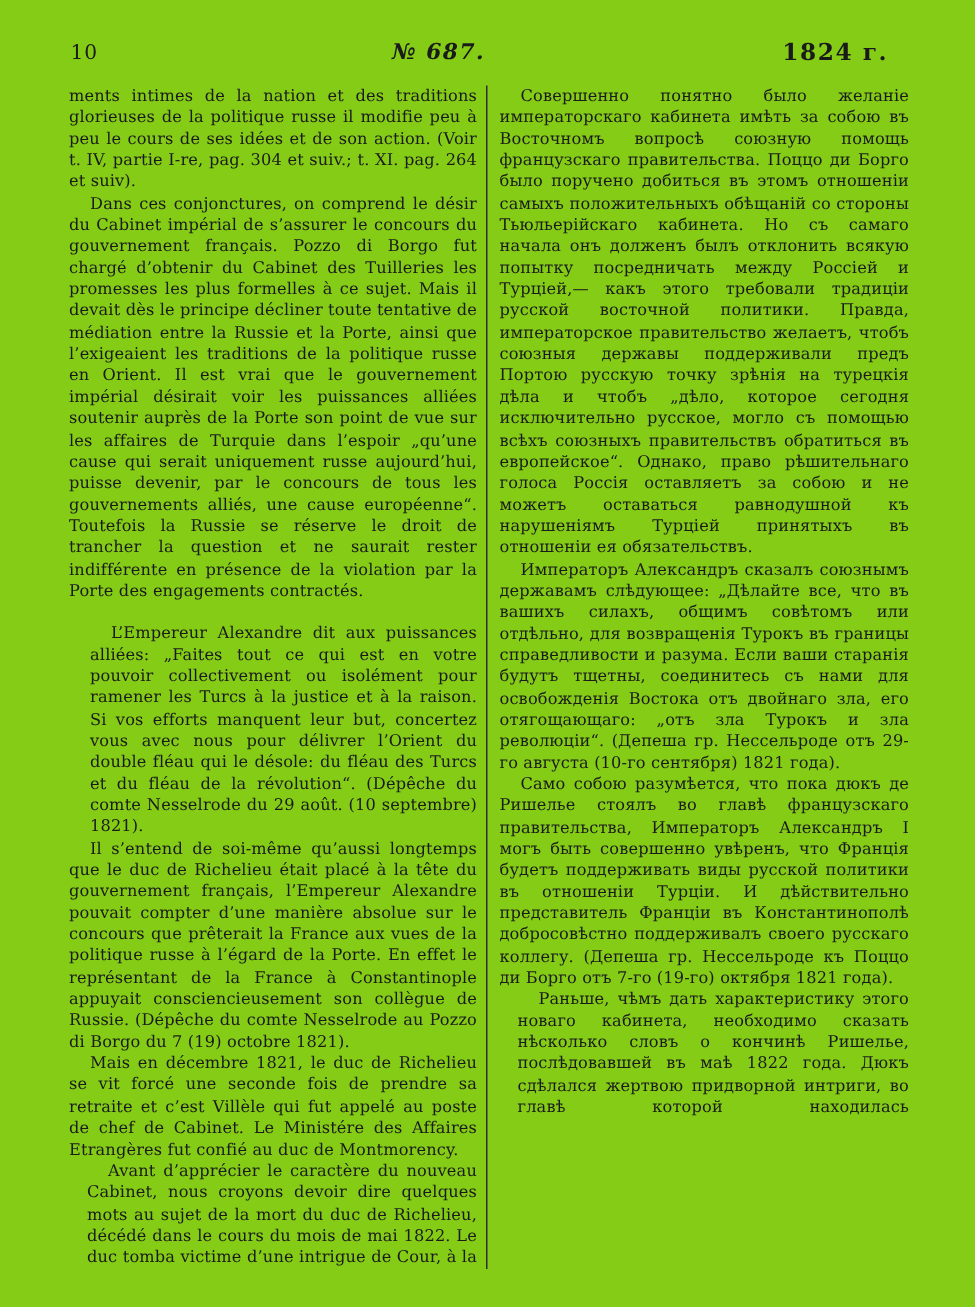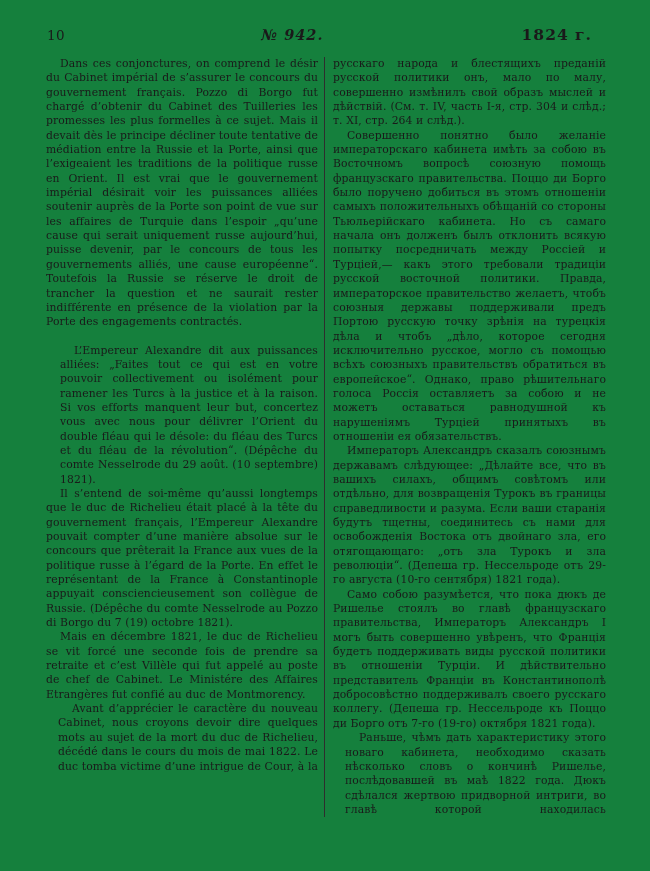--- a/index.html
+++ b/index.html
@@ -5,21 +5,21 @@
   html, body {
     margin: 0;
     padding: 0;
     background: #ffffff;
   }
   .page {
     position: relative;
     width: 650px;
     height: 871px;
     box-sizing: border-box;
-    background: #15803d;
+    background: #84cc16;
     color: #1a1a1a;
     font-family: "DejaVu Serif", serif;
     padding: 24px 44px 0 46px;
     overflow: hidden;
   }
   .header {
     position: relative;
     height: 20px;
     margin-bottom: 13px;
   }
@@ -85,38 +85,38 @@
     margin-left: 12px;
   }
 </style>
 </head>
 <body>
 
 <div class="page">
 
   <div class="header">
     <span class="pagenum">10</span>
-    <span class="issue">№ 942.</span>
+    <span class="issue">№ 687.</span>
     <span class="year">1824 г.</span>
   </div>
 
   <div class="columns">
 
     <div class="col col-left" lang="fr">
+      <p class="para">ments intimes de la nation et des traditions glorieuses de la politique russe il modifie peu à peu le cours de ses idées et de son action. (Voir t. IV, partie I-re, pag. 304 et suiv.; t. XI. pag. 264 et suiv).</p>
       <p class="para indent">Dans ces conjonctures, on comprend le désir du Cabinet impérial de s’assurer le concours du gouvernement français. Pozzo di Borgo fut chargé d’obtenir du Cabinet des Tuilleries les promesses les plus formelles à ce sujet. Mais il devait dès le principe décliner toute tentative de médiation entre la Russie et la Porte, ainsi que l’exigeaient les traditions de la politique russe en Orient. Il est vrai que le gouvernement impérial désirait voir les puissances alliées soutenir auprès de la Porte son point de vue sur les affaires de Turquie dans l’espoir „qu’une cause qui serait uniquement russe aujourd’hui, puisse devenir, par le concours de tous les gouvernements alliés, une cause européenne“. Toutefois la Russie se réserve le droit de trancher la question et ne saurait rester indifférente en présence de la violation par la Porte des engagements contractés.</p>
       <p class="para indent space-before">L’Empereur Alexandre dit aux puissances alliées: „Faites tout ce qui est en votre pouvoir collectivement ou isolément pour ramener les Turcs à la justice et à la raison. Si vos efforts manquent leur but, concertez vous avec nous pour délivrer l’Orient du double fléau qui le désole: du fléau des Turcs et du fléau de la révolution“. (Dépêche du comte Nesselrode du 29 août. (10 septembre) 1821).</p>
       <p class="para indent">Il s’entend de soi-même qu’aussi longtemps que le duc de Richelieu était placé à la tête du gouvernement français, l’Empereur Alexandre pouvait compter d’une manière absolue sur le concours que prêterait la France aux vues de la politique russe à l’égard de la Porte. En effet le représentant de la France à Constantinople appuyait consciencieusement son collègue de Russie. (Dépêche du comte Nesselrode au Pozzo di Borgo du 7 (19) octobre 1821).</p>
       <p class="para indent">Mais en décembre 1821, le duc de Richelieu se vit forcé une seconde fois de prendre sa retraite et c’est Villèle qui fut appelé au poste de chef de Cabinet. Le Ministére des Affaires Etrangères fut confié au duc de Montmorency.</p>
       <p class="para indent continues">Avant d’apprécier le caractère du nouveau Cabinet, nous croyons devoir dire quelques mots au sujet de la mort du duc de Richelieu, décédé dans le cours du mois de mai 1822. Le duc tomba victime d’une intrigue de Cour, à la</p>
     </div>
 
     <div class="divider"></div>
 
     <div class="col col-right" lang="ru">
-      <p class="para">русскаго народа и блестящихъ преданій русской политики онъ, мало по малу, совершенно измѣнилъ свой образъ мыслей и дѣйствій. (См. т. IV, часть I-я, стр. 304 и слѣд.; т. XI, стр. 264 и слѣд.).</p>
       <p class="para indent">Совершенно понятно было желаніе императорскаго кабинета имѣть за собою въ Восточномъ вопросѣ союзную помощь французскаго правительства. Поццо ди Борго было поручено добиться въ этомъ отношеніи самыхъ положительныхъ обѣщаній со стороны Тьюльерійскаго кабинета. Но съ самаго начала онъ долженъ былъ отклонить всякую попытку посредничать между Россіей и Турціей,— какъ этого требовали традиціи русской восточной политики. Правда, императорское правительство желаетъ, чтобъ союзныя державы поддерживали предъ Портою русскую точку зрѣнія на турецкія дѣла и чтобъ „дѣло, которое сегодня исключительно русское, могло съ помощью всѣхъ союзныхъ правительствъ обратиться въ европейское“. Однако, право рѣшительнаго голоса Россія оставляетъ за собою и не можетъ оставаться равнодушной къ нарушеніямъ Турціей принятыхъ въ отношеніи ея обязательствъ.</p>
       <p class="para indent">Императоръ Александръ сказалъ союзнымъ державамъ слѣдующее: „Дѣлайте все, что въ вашихъ силахъ, общимъ совѣтомъ или отдѣльно, для возвращенія Турокъ въ границы справедливости и разума. Если ваши старанія будутъ тщетны, соединитесь съ нами для освобожденія Востока отъ двойнаго зла, его отягощающаго: „отъ зла Турокъ и зла революціи“. (Депеша гр. Нессельроде отъ 29-го августа (10-го сентября) 1821 года).</p>
       <p class="para indent">Само собою разумѣется, что пока дюкъ де Ришелье стоялъ во главѣ французскаго правительства, Императоръ Александръ I могъ быть совершенно увѣренъ, что Франція будетъ поддерживать виды русской политики въ отношеніи Турціи. И дѣйствительно представитель Франціи въ Константинополѣ добросовѣстно поддерживалъ своего русскаго коллегу. (Депеша гр. Нессельроде къ Поццо ди Борго отъ 7-го (19-го) октября 1821 года).</p>
       <p class="para indent continues">Раньше, чѣмъ дать характеристику этого новаго кабинета, необходимо сказать нѣсколько словъ о кончинѣ Ришелье, послѣдовавшей въ маѣ 1822 года. Дюкъ сдѣлался жертвою придворной интриги, во главѣ которой находилась</p>
     </div>
 
   </div>
 
 </div>
 

